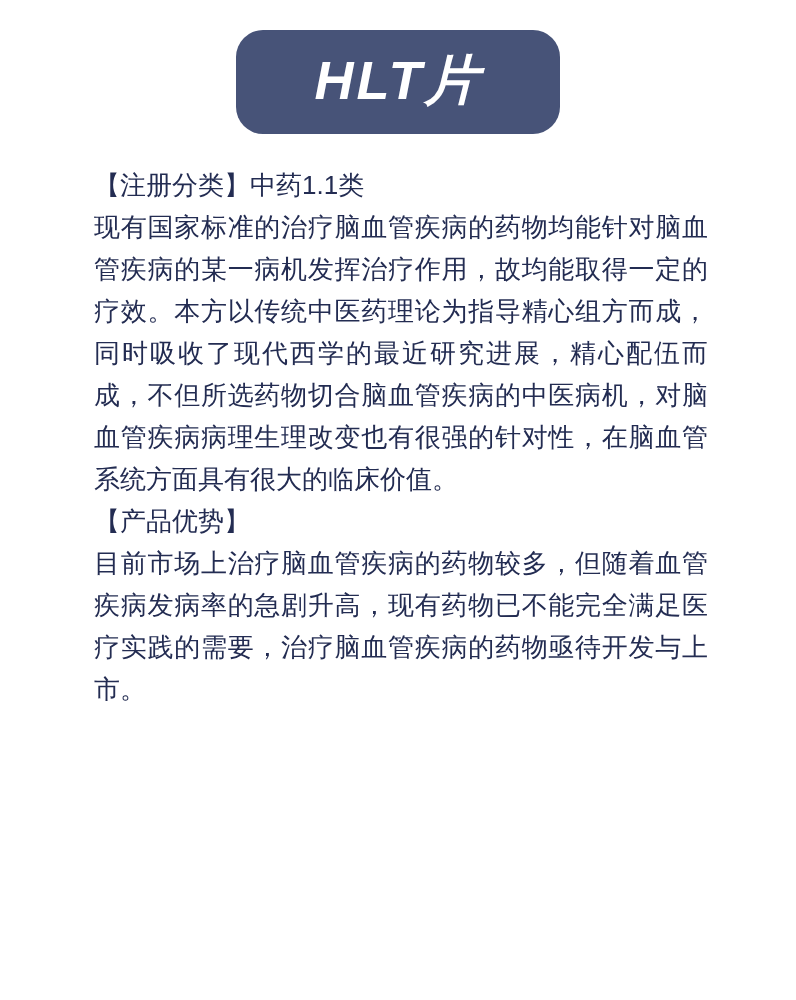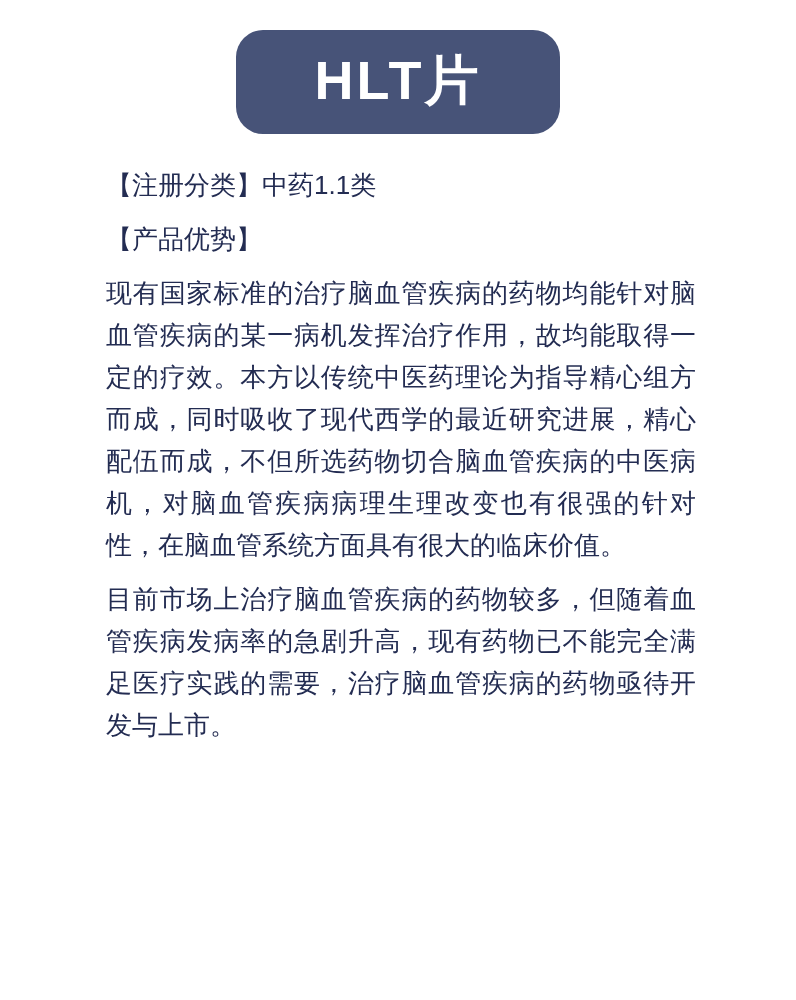--- a/index.html
+++ b/index.html
@@ -16,58 +16,59 @@
   }
   .header-pill {
     width: 324px;
     height: 104px;
     margin: 30px auto 0 auto;
     background: var(--header-bg, #475378);
     border-radius: 27px;
     display: flex;
     align-items: center;
     justify-content: center;
+    font-style: italic;
   }
   .header-title {
     color: #ffffff;
     font-size: 54px;
     font-weight: 700;
     letter-spacing: 3px;
     line-height: 1;
     transform: translateY(-2px);
   }
   .content {
     margin: 30px 88px 0 94px;
     color: #232c52;
     font-size: 26px;
     line-height: 42px;
     font-weight: 500;
     text-align: justify;
     text-justify: inter-ideograph;
   }
   .content p {
-    margin: 12px;
+    margin: 0;
     padding: 0;
   }
   .section-label {
     white-space: nowrap;
   }
 </style>
 </head>
 <body style="background: rgb(255, 255, 255);">
 
 <div class="header-pill">
   <span class="header-title" style="color: rgb(255, 255, 255);">HLT片</span>
 </div>
 
 <div class="content" style="color: rgb(35, 44, 82);">
 
   <p><span class="section-label">【注册分类】</span><span>中药1.1类</span></p>
 
 
 
 
+  <p>现有国家标准的治疗脑血管疾病的药物均能针对脑血管疾病的某一病机发挥治疗作用，故均能取得一定的疗效。本方以传统中医药理论为指导精心组方而成，同时吸收了现代西学的最近研究进展，精心配伍而成，不但所选药物切合脑血管疾病的中医病机，对脑血管疾病病理生理改变也有很强的针对性，在脑血管系统方面具有很大的临床价值。</p>
   <p><span class="section-label">【产品优势】</span></p>
-  <p>现有国家标准的治疗脑血管疾病的药物均能针对脑血管疾病的某一病机发挥治疗作用，故均能取得一定的疗效。本方以传统中医药理论为指导精心组方而成，同时吸收了现代西学的最近研究进展，精心配伍而成，不但所选药物切合脑血管疾病的中医病机，对脑血管疾病病理生理改变也有很强的针对性，在脑血管系统方面具有很大的临床价值。</p>
 
   <p>目前市场上治疗脑血管疾病的药物较多，但随着血管疾病发病率的急剧升高，现有药物已不能完全满足医疗实践的需要，治疗脑血管疾病的药物亟待开发与上市。</p>
 
 </div>
 
 </body></html>

